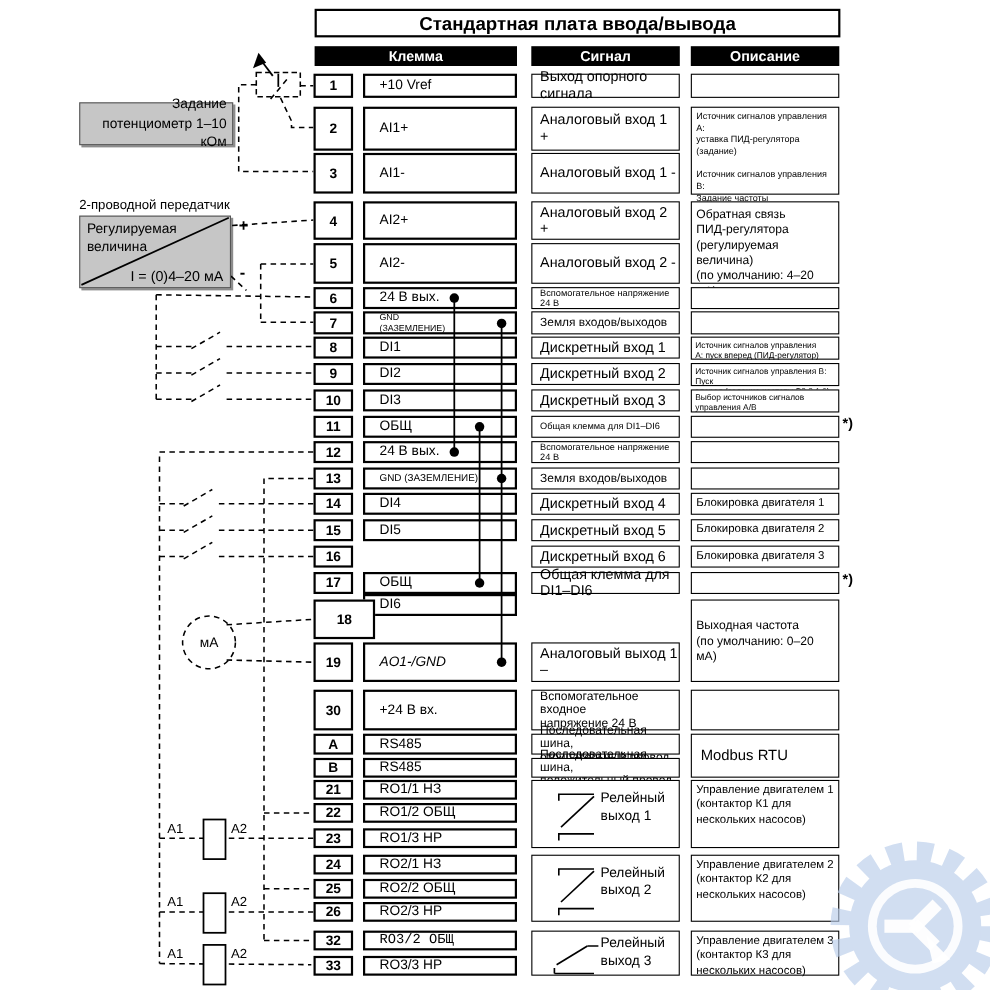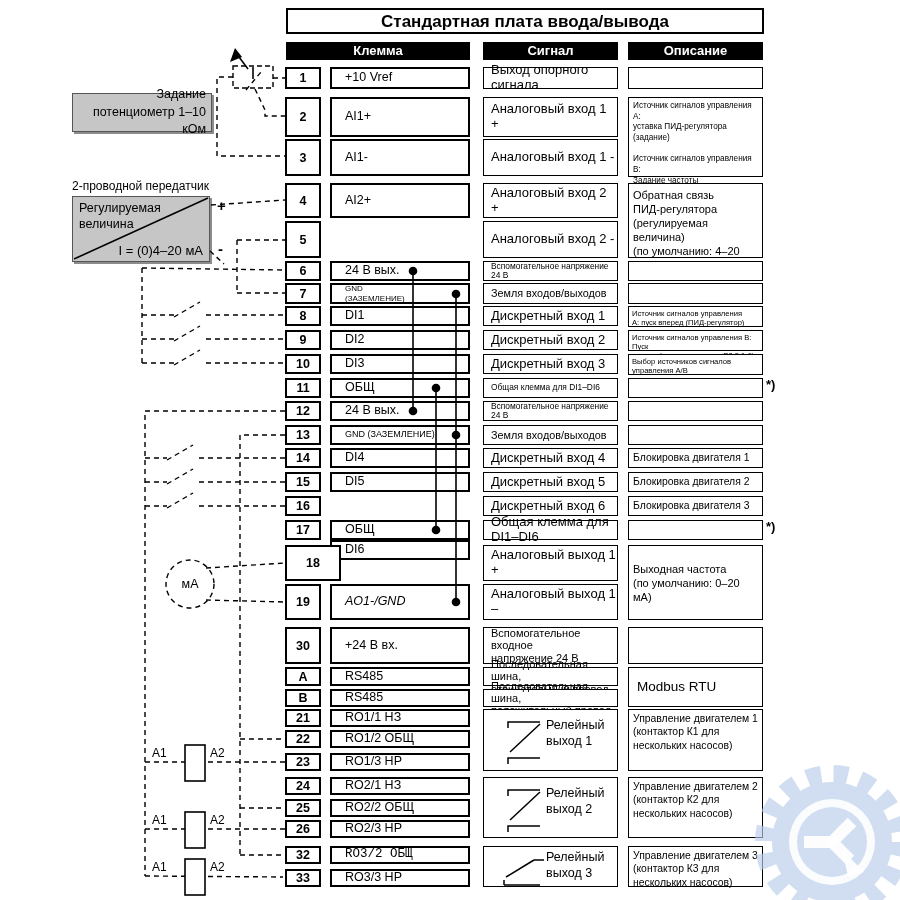--- a/index.html
+++ b/index.html
@@ -136,20 +136,21 @@
 <div id="table" class="layer" style="width:900px;height:900px;z-index:2;pointer-events:none">
     <div class="cell num" style="left: 285px; top: 67px; width: 36px; height: 22px;">1</div>
     <div class="cell name" style="left: 330px; top: 67px; width: 140px; height: 22px;">+10 Vref</div>
     <div class="cell num" style="left: 285px; top: 97px; width: 36px; height: 40px;">2</div>
     <div class="cell name" style="left: 330px; top: 97px; width: 140px; height: 40px;">AI1+</div>
     <div class="cell num" style="left: 285px; top: 139px; width: 36px; height: 37px;">3</div>
     <div class="cell name" style="left: 330px; top: 139px; width: 140px; height: 37px;">AI1-</div>
     <div class="cell num" style="left: 285px; top: 183px; width: 36px; height: 35px;">4</div>
     <div class="cell name" style="left: 330px; top: 183px; width: 140px; height: 35px;">AI2+</div>
     <div class="cell num" style="left: 285px; top: 221px; width: 36px; height: 37px;">5</div>
+    <div class="cell name" style="left: 330px; top: 221px; width: 140px; height: 37px;">AI2-</div>
     <div class="cell num" style="left: 285px; top: 261px; width: 36px; height: 20px;">6</div>
     <div class="cell name" style="left: 330px; top: 261px; width: 140px; height: 20px;">24 В вых.</div>
     <div class="cell num" style="left: 285px; top: 283px; width: 36px; height: 21px;">7</div>
     <div class="cell name name-xs" style="left: 330px; top: 283px; width: 140px; height: 21px;">GND
 (ЗАЗЕМЛЕНИЕ)</div>
     <div class="cell num" style="left: 285px; top: 306px; width: 36px; height: 20px;">8</div>
     <div class="cell name" style="left: 330px; top: 306px; width: 140px; height: 20px;">DI1</div>
     <div class="cell num" style="left: 285px; top: 330px; width: 36px; height: 20px;">9</div>
     <div class="cell name" style="left: 330px; top: 330px; width: 140px; height: 20px;">DI2</div>
     <div class="cell num" style="left: 285px; top: 354px; width: 36px; height: 20px;">10</div>
@@ -203,21 +204,20 @@
     <div class="cell sig" style="left: 483px; top: 306px; width: 135px; height: 20px;">Дискретный вход 1</div>
     <div class="cell sig" style="left: 483px; top: 330px; width: 135px; height: 20px;">Дискретный вход 2</div>
     <div class="cell sig" style="left: 483px; top: 354px; width: 135px; height: 20px;">Дискретный вход 3</div>
     <div class="cell sig sig-sm" style="left: 483px; top: 378px; width: 135px; height: 20px;">Общая клемма для DI1–DI6</div>
     <div class="cell sig sig-sm" style="left: 483px; top: 401px; width: 135px; height: 20px;">Вспомогательное напряжение 24 В</div>
     <div class="cell sig sig-md" style="left: 483px; top: 425px; width: 135px; height: 20px;">Земля входов/выходов</div>
     <div class="cell sig" style="left: 483px; top: 448px; width: 135px; height: 20px;">Дискретный вход 4</div>
     <div class="cell sig" style="left: 483px; top: 472px; width: 135px; height: 20px;">Дискретный вход 5</div>
     <div class="cell sig" style="left: 483px; top: 496px; width: 135px; height: 20px;">Дискретный вход 6</div>
     <div class="cell sig" style="left: 483px; top: 520px; width: 135px; height: 20px;">Общая клемма для DI1–DI6</div>
-    <div class="cell sig" style="left: 483px; top: 545px; width: 135px; height: 36px;">Аналоговый выход 1 +</div>
     <div class="cell sig" style="left: 483px; top: 584px; width: 135px; height: 36px;">Аналоговый выход 1 –</div>
     <div class="cell sig sig-2l" style="left: 483px; top: 627px; width: 135px; height: 37px;">Вспомогательное входное
 напряжение 24 В</div>
     <div class="cell sig sig-sm sig-2l" style="left: 483px; top: 667px; width: 135px; height: 19px;">Последовательная шина,
 отрицательный провод</div>
     <div class="cell sig sig-sm sig-2l" style="left: 483px; top: 689px; width: 135px; height: 18px;">Последовательная шина,
 положительный провод</div>
     <div class="cell siggroup" style="left: 483px; top: 709px; width: 135px; height: 62px;">
       <svg width="52" height="52" style="position:absolute;left:14px;top:4px">
         <g stroke="#000" stroke-width="1.5" fill="none">

